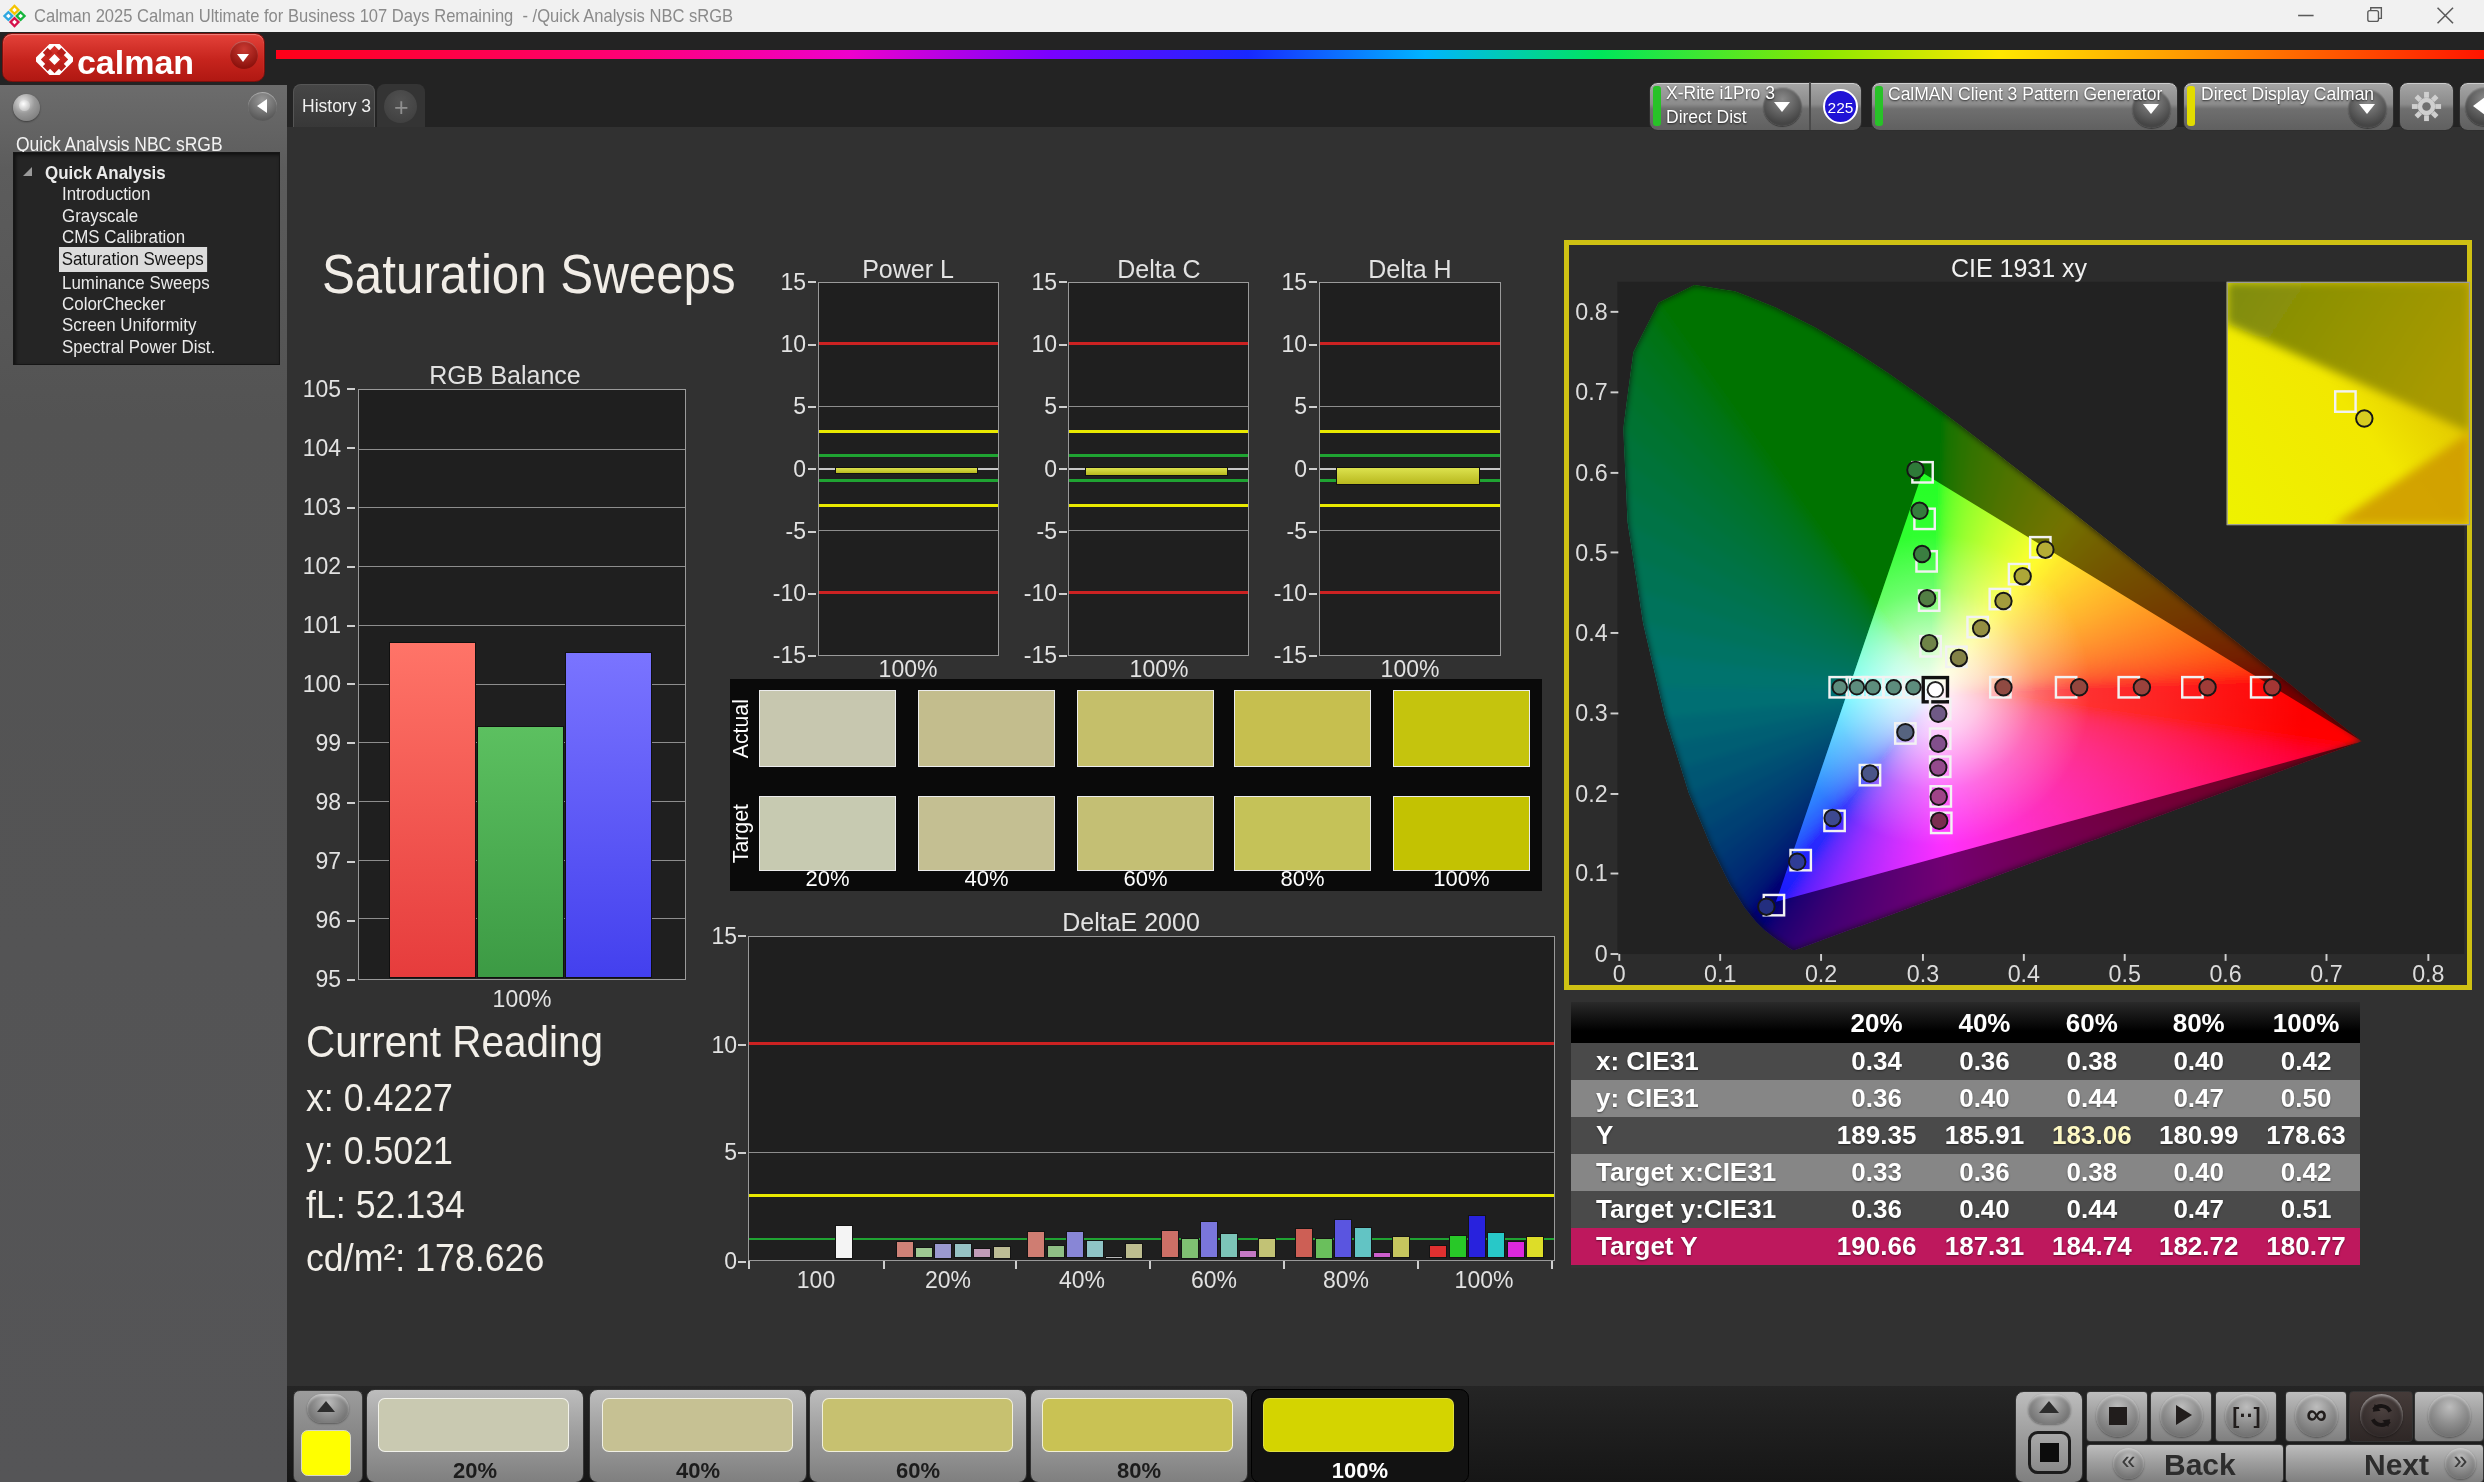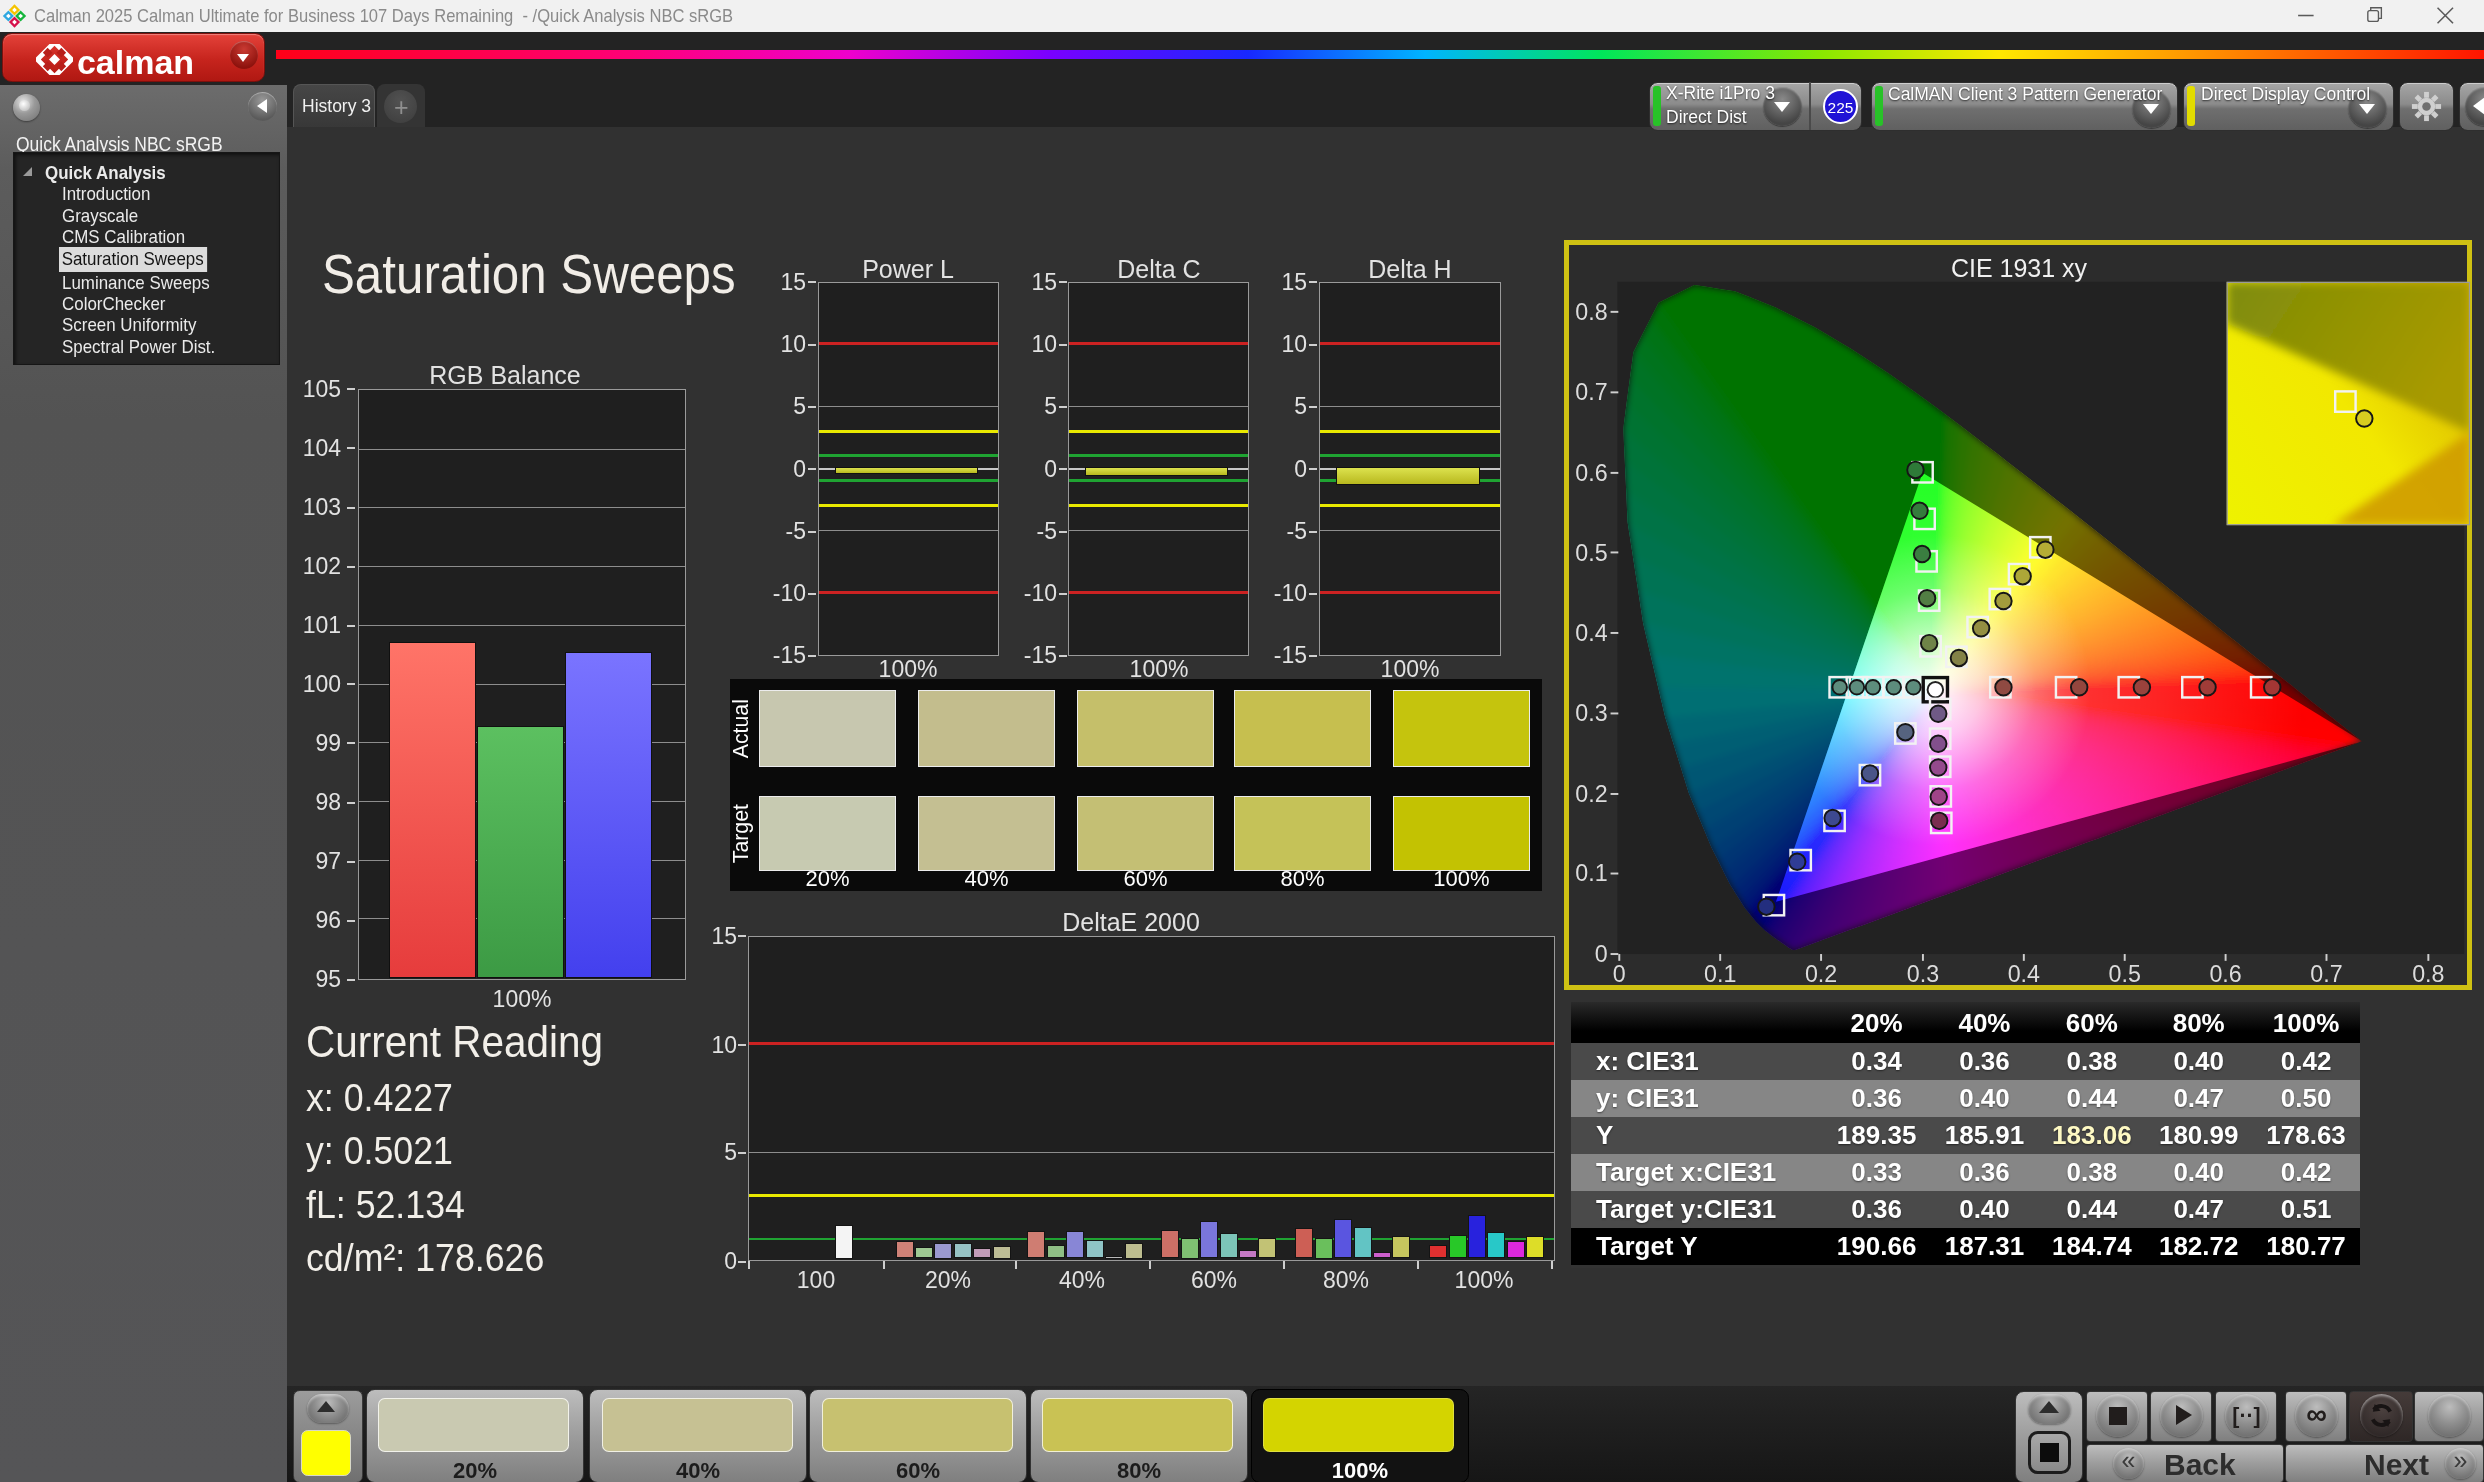--- a/index.html
+++ b/index.html
@@ -77,21 +77,21 @@
 <div class="abs" style="left:1809px;top:82px;width:1.9px;height:48px;background:#4a4a4a"></div>
 <div class="abs" style="left:1823px;top:89px;width:35px;height:35px;border-radius:50%;background:#2013d6;border:2.4px solid #fff"></div>
 <div class="abs" style="left:1823px;top:99px;width:35px;text-align:center;font-size:15.5px;color:#fff">225</div>
 <div class="abs gbtn" style="left:1871px;top:82px;width:307px;height:49px"></div>
 <div class="abs" style="left:1875px;top:86px;width:7.8px;height:40px;border-radius:2.9px;background:#28c228"></div>
 <div class="btxt" style="left:1888px;top:84px">CalMAN Client 3 Pattern Generator</div>
 <div class="acirc" style="left:2132px;top:89px"></div>
     <div class="tri-dn" style="left:2143px;top:104px"></div>
 <div class="abs gbtn" style="left:2183px;top:82px;width:211px;height:49px"></div>
 <div class="abs" style="left:2187px;top:86px;width:7.8px;height:40px;border-radius:2.9px;background:#e2dc00"></div>
-<div class="btxt" style="left:2201px;top:84px">Direct Display Control</div>
+<div class="btxt" style="left:2201px;top:84px">Direct Display Calman</div>
 <div class="acirc" style="left:2348px;top:89px"></div>
     <div class="tri-dn" style="left:2359px;top:104px"></div>
 <div class="abs gbtn" style="left:2399px;top:82px;width:55px;height:49px"></div>
 <svg class="abs" style="left:2409px;top:89px" width="35" height="35" viewBox="0 0 36 36">
 <g fill="#cfcfcf">
         <circle cx="18" cy="18" r="9"></circle>
 <g stroke="#cfcfcf" stroke-width="5">
           <line x1="18" y1="3" x2="18" y2="9"></line>
           <line x1="18" y1="27" x2="18" y2="33"></line>
           <line x1="3" y1="18" x2="9" y2="18"></line>
@@ -788,21 +788,21 @@
 <div style="width:108px;text-align:center;font-size:26px;font-weight:bold;color:#fff;text-shadow:0 1px 1.9px rgba(0,0,0,.5)">0.42</div>
 </div>
 <div class="trow" style="height:37px;background:#4a4a4a;align-items:center">
 <div style="width:252px;font-size:26px;font-weight:bold;color:#fff;padding-left:25px;text-shadow:0 1px 1.9px rgba(0,0,0,.5);white-space:nowrap">Target y:CIE31</div>
 <div style="width:108px;text-align:center;font-size:26px;font-weight:bold;color:#fff;text-shadow:0 1px 1.9px rgba(0,0,0,.5)">0.36</div>
 <div style="width:108px;text-align:center;font-size:26px;font-weight:bold;color:#fff;text-shadow:0 1px 1.9px rgba(0,0,0,.5)">0.40</div>
 <div style="width:107px;text-align:center;font-size:26px;font-weight:bold;color:#fff;text-shadow:0 1px 1.9px rgba(0,0,0,.5)">0.44</div>
 <div style="width:107px;text-align:center;font-size:26px;font-weight:bold;color:#fff;text-shadow:0 1px 1.9px rgba(0,0,0,.5)">0.47</div>
 <div style="width:108px;text-align:center;font-size:26px;font-weight:bold;color:#fff;text-shadow:0 1px 1.9px rgba(0,0,0,.5)">0.51</div>
 </div>
-<div class="trow" style="height:37px;background:#000000;align-items:center">
+<div class="trow" style="height:37px;background:#be185d;align-items:center">
 <div style="width:252px;font-size:26px;font-weight:bold;color:#fff;padding-left:25px;text-shadow:0 1px 1.9px rgba(0,0,0,.5);white-space:nowrap">Target Y</div>
 <div style="width:108px;text-align:center;font-size:26px;font-weight:bold;color:#fff;text-shadow:0 1px 1.9px rgba(0,0,0,.5)">190.66</div>
 <div style="width:108px;text-align:center;font-size:26px;font-weight:bold;color:#fff;text-shadow:0 1px 1.9px rgba(0,0,0,.5)">187.31</div>
 <div style="width:107px;text-align:center;font-size:26px;font-weight:bold;color:#fff;text-shadow:0 1px 1.9px rgba(0,0,0,.5)">184.74</div>
 <div style="width:107px;text-align:center;font-size:26px;font-weight:bold;color:#fff;text-shadow:0 1px 1.9px rgba(0,0,0,.5)">182.72</div>
 <div style="width:108px;text-align:center;font-size:26px;font-weight:bold;color:#fff;text-shadow:0 1px 1.9px rgba(0,0,0,.5)">180.77</div>
 </div>
 </div>
 <div class="abs" style="left:287px;top:1386px;width:2197px;height:97px;background:linear-gradient(180deg,#252525,#161616)"></div>
 <div class="abs" style="left:293px;top:1390px;width:70px;height:93px;border-radius:6.8px;background:linear-gradient(180deg,#9c9c9c,#707070);border:1px solid #3a3a3a"></div>

